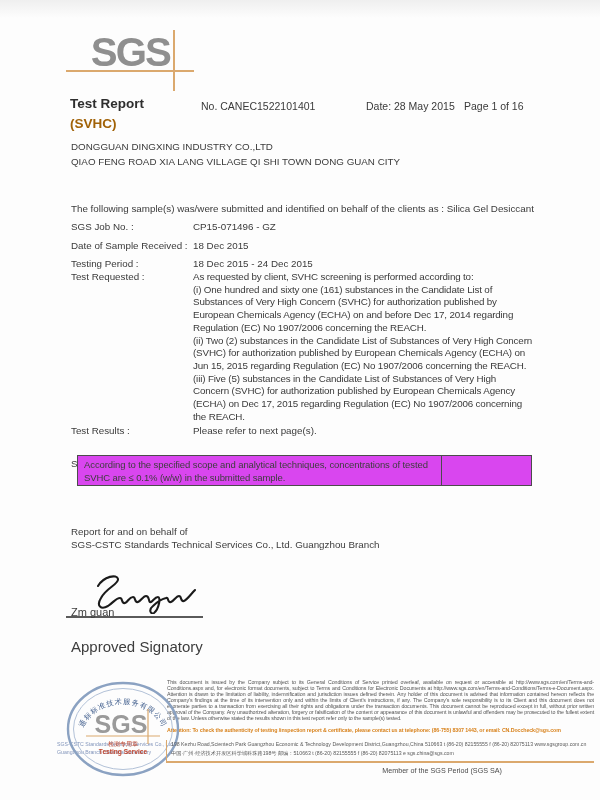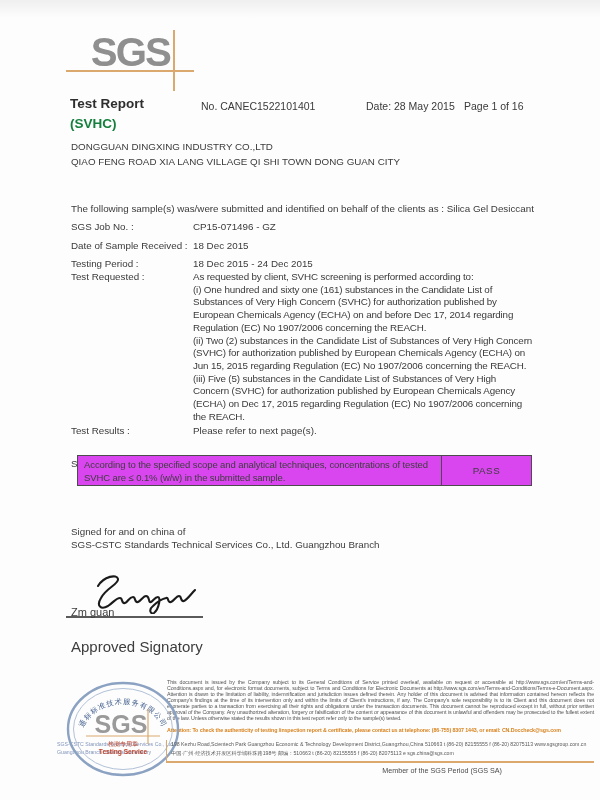--- a/index.html
+++ b/index.html
@@ -14,21 +14,21 @@
   .abs{position:absolute;}
 
   
   .sgs-logo{left:90px;top:33px;font-size:41px;font-weight:bold;color:#8f8f8f;
     letter-spacing:-2px;transform:scaleX(.98);line-height:38px;}
   .logo-hline{left:66px;top:70px;width:128px;height:2px;background:#dba96e;}
   .logo-vline{left:173px;top:30px;width:2px;height:61px;background:#dba96e;}
 
   
   .title{left:70px;top:96px;font-size:13.5px;font-weight:bold;color:#2e2e2e;}
-  .subtitle{left:70px;top:116px;font-size:13.5px;font-weight:bold;color:#15803d;}
+  .subtitle{left:70px;top:116px;font-size:13.5px;font-weight:bold;color:#a16207;}
   .meta{font-size:10.5px;color:#3a3a3a;top:100px;}
   .m-no{left:201px;} .m-date{left:366px;} .m-page{left:464px;}
 
   .body-text{font-size:9.8px;color:#3a3a3a;}
   .client1{left:71px;top:141px;}
   .client2{left:71px;top:156px;}
   .intro{left:71px;top:203px;}
 
   .f-label{left:71px;font-size:9.8px;color:#3a3a3a;}
   .f-value{left:193px;font-size:9.8px;color:#3a3a3a;}
@@ -108,24 +108,23 @@
 (ECHA) on Dec 17, 2015 regarding Regulation (EC) No 1907/2006 concerning
 the REACH.</div>
 
   <div class="abs f-label r5">Test Results :</div>
   <div class="abs f-value r5">Please refer to next page(s).</div>
 
   <div class="abs summary-h">Summary :</div>
   <div class="abs sum-table">
     <div class="sum-left">According to the specified scope and analytical techniques, concentrations of tested
 SVHC are ≤ 0.1% (w/w) in the submitted sample.</div>
-    <div class="sum-right">PASS</div>
   </div>
 
-  <div class="abs sign1">Signed for and on china of</div>
+  <div class="abs sign1">Report for and on behalf of</div>
   <div class="abs sign2">SGS-CSTC Standards Technical Services Co., Ltd. Guangzhou Branch</div>
 
   <svg class="abs sig-svg" width="130" height="42" viewBox="0 0 130 42">
     <path d="M18,14 C24,4 37,2 38,7 C39,12 26,16 21,26 C16,34 21,38 28,34 C34,30 36,26 40,26 C43,26 41,32 45,31 C48,30 49,25 53,25 C56,25 54,31 58,30 C61,29 63,24 66,24 C70,24 68,31 71,30 C73,29 75,25 78,25 C81,25 79,37 74,41 C71,43 68,38 73,34 C77,30 82,27 86,26 C89,25 87,31 91,30 C94,29 96,24 99,24 C102,24 100,30 104,29 C107,28 111,22 115,18" stroke="#1b1b1b" stroke-width="2.1" fill="none" stroke-linecap="round" stroke-linejoin="round"></path>
   </svg>
   <div class="abs sig-line"></div>
   <div class="abs sig-name">Zm guan</div>
   <div class="abs sig-role">Approved Signatory</div>
 
   <div class="abs fineprint">This document is issued by the Company subject to its General Conditions of Service printed overleaf, available on request or accessible at http://www.sgs.com/en/Terms-and-Conditions.aspx and, for electronic format documents, subject to Terms and Conditions for Electronic Documents at http://www.sgs.com/en/Terms-and-Conditions/Terms-e-Document.aspx. Attention is drawn to the limitation of liability, indemnification and jurisdiction issues defined therein. Any holder of this document is advised that information contained hereon reflects the Company's findings at the time of its intervention only and within the limits of Client's instructions, if any. The Company's sole responsibility is to its Client and this document does not exonerate parties to a transaction from exercising all their rights and obligations under the transaction documents. This document cannot be reproduced except in full, without prior written approval of the Company. Any unauthorized alteration, forgery or falsification of the content or appearance of this document is unlawful and offenders may be prosecuted to the fullest extent of the law. Unless otherwise stated the results shown in this test report refer only to the sample(s) tested.</div>

